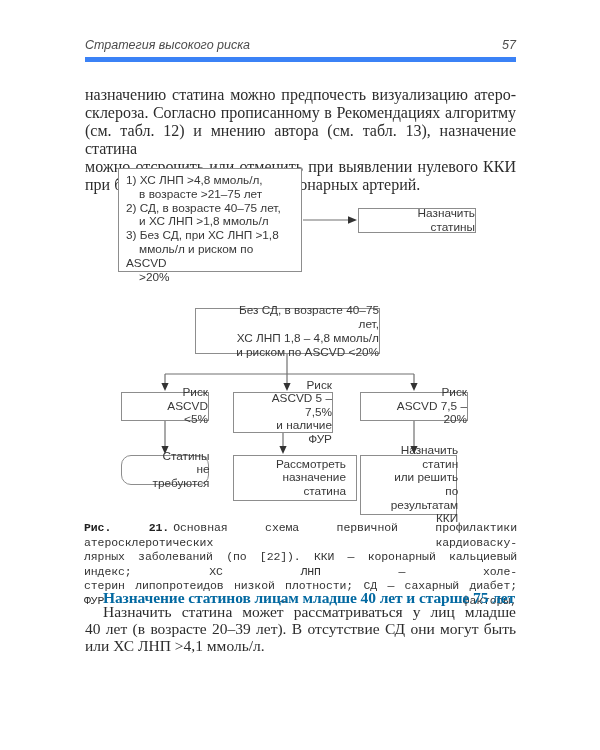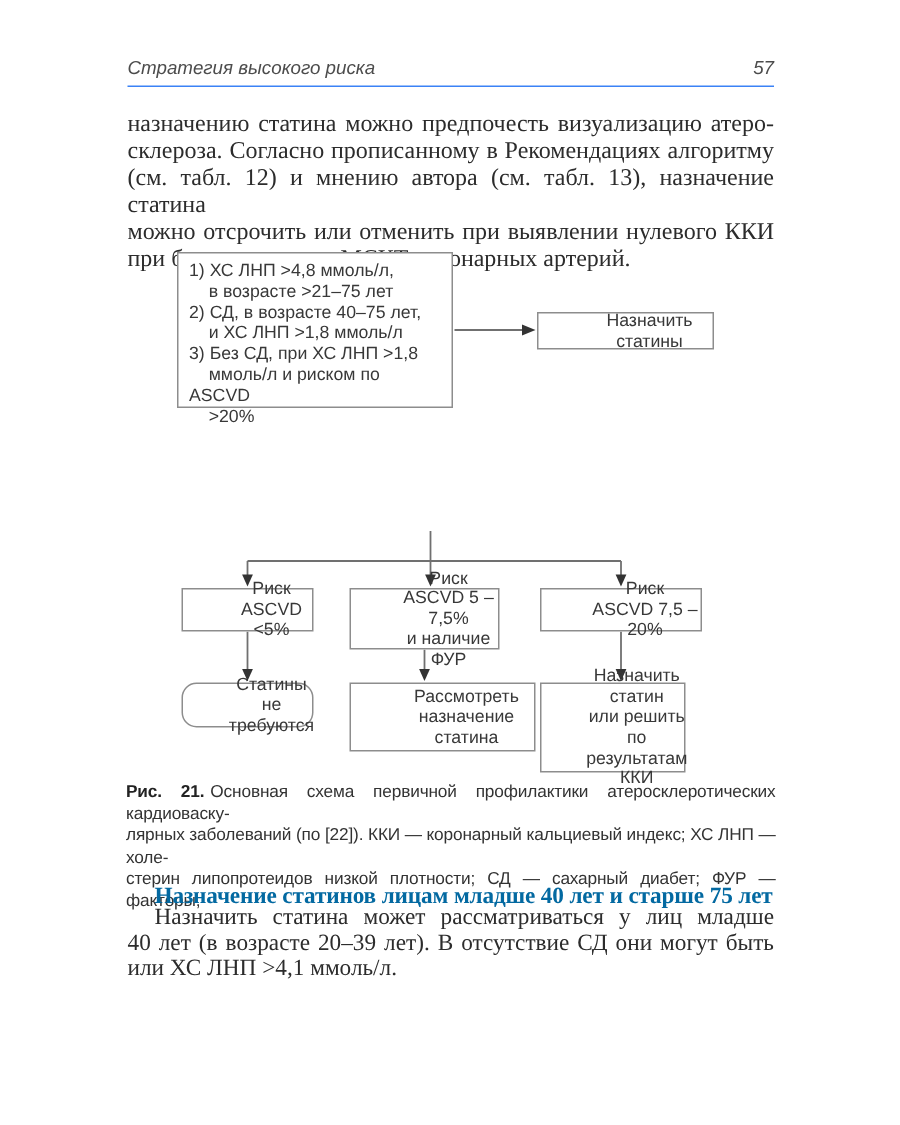--- a/index.html
+++ b/index.html
@@ -8,56 +8,56 @@
     position:relative; width:600px; height:750px; background:#ffffff;
     font-family:"Liberation Serif", serif; color:#2d2d2d; overflow:hidden;
     margin:0 auto;
   }
   
   .running-head {
     position:absolute; left:85px; top:38px; width:431px;
     display:flex; justify-content:space-between; align-items:flex-end;
     font-family:"Liberation Sans", sans-serif; font-style:italic;
     font-size:12.5px; color:#4c4c4c;
-    border-bottom:1px solid #3b82f6; padding-bottom:5px;gap:27px;
+    border-bottom:5px solid #3b82f6; padding-bottom:5px;gap:27px;
   }
   
   .para { position:absolute; left:85px; width:431px; font-size:16px; line-height:18px; color:#2c2c2c; }
   .para .jl { text-align:justify; text-align-last:justify; }
   .para .ll { text-align:left; }
   .para .ind { text-indent:18px; }
-  .p-intro { top:74px; }
+  .p-intro { top:86px; }
   .p-young { top:604px; line-height:16.8px; font-size:15.5px; }
   .sec-head {
     position:absolute; left:85px; width:431px; top:589px;
     font-size:15.5px; font-weight:bold; text-indent:18px; color:#0369a1;
     letter-spacing:-0.1px;
   }
   
   .flow { position:absolute; left:0; top:0; width:600px; height:750px; }
   .fc-svg { position:absolute; left:0; top:0; }
   .box {
     position:absolute; background:#fff; border:1px solid #8d8d8d;
     font-family:"Liberation Sans", sans-serif; font-size:11.8px;
     line-height:13.6px; color:#383838; white-space:pre-line;
   }
-  .box.center { display:flex; align-items:center; justify-content:center; text-align:center;padding-left:32px; }
+  .box.center { display:flex; align-items:center; justify-content:center; text-align:right;padding-left:32px; }
   .box-criteria { left:118px; top:168px; width:184px; height:104px; padding:5px 6px 0 7px; line-height:13.8px; }
   .box-prescribe { left:358px; top:208px; width:118px; height:25px; }
   .box-intermediate { left:195px; top:308px; width:185px; height:46px; line-height:14.2px; }
   .box-risk-low   { left:121px; top:392px; width:88px;  height:29px; }
   .box-risk-mid   { left:233px; top:392px; width:100px; height:41px; }
   .box-risk-high  { left:360px; top:392px; width:108px; height:29px; }
   .box-out-low    { left:121px; top:455px; width:88px;  height:30px;border-radius:10px; }
   .box-out-mid    { left:233px; top:455px; width:124px; height:46px; }
   .box-out-high   { left:360px; top:455px; width:97px; height:60px; }
   
   .caption {
     position:absolute; left:84px; width:433px; top:521px;
-    font-family:Liberation Sans, sans-serif; font-size:11.5px;
+    font-family:Liberation Mono, monospace; font-size:11.5px;
     line-height:14.6px; color:#333; letter-spacing:-0.1px;
   }
   .caption .jl { text-align:justify; text-align-last:justify; }
   .caption .cl { text-align:center; }
   .caption b { margin-right:4px; color:#222; }
 </style>
 </head>
 <body>
 
 <div class="page">
@@ -101,20 +101,23 @@
     <div class="box box-criteria">1) ХС ЛНП &gt;4,8 ммоль/л,
 &nbsp;&nbsp;&nbsp;&nbsp;в возрасте &gt;21–75 лет
 2) СД, в возрасте 40–75 лет,
 &nbsp;&nbsp;&nbsp;&nbsp;и ХС ЛНП &gt;1,8 ммоль/л
 3) Без СД, при ХС ЛНП &gt;1,8
 &nbsp;&nbsp;&nbsp;&nbsp;ммоль/л и риском по ASCVD
 &nbsp;&nbsp;&nbsp;&nbsp;&gt;20%</div>
 
     <div class="box center box-prescribe">Назначить статины</div>
 
+    <div class="box center box-intermediate">Без СД, в возрасте 40–75 лет,
+ХС ЛНП 1,8 – 4,8 ммоль/л
+и риском по ASCVD &lt;20%</div>
 
     <div class="box center box-risk-low">Риск
 ASCVD &lt;5%</div>
     <div class="box center box-risk-mid">Риск
 ASCVD 5 –7,5%
 и наличие ФУР</div>
     <div class="box center box-risk-high">Риск
 ASCVD 7,5 – 20%</div>
 
     <div class="box center box-out-low">Статины не

